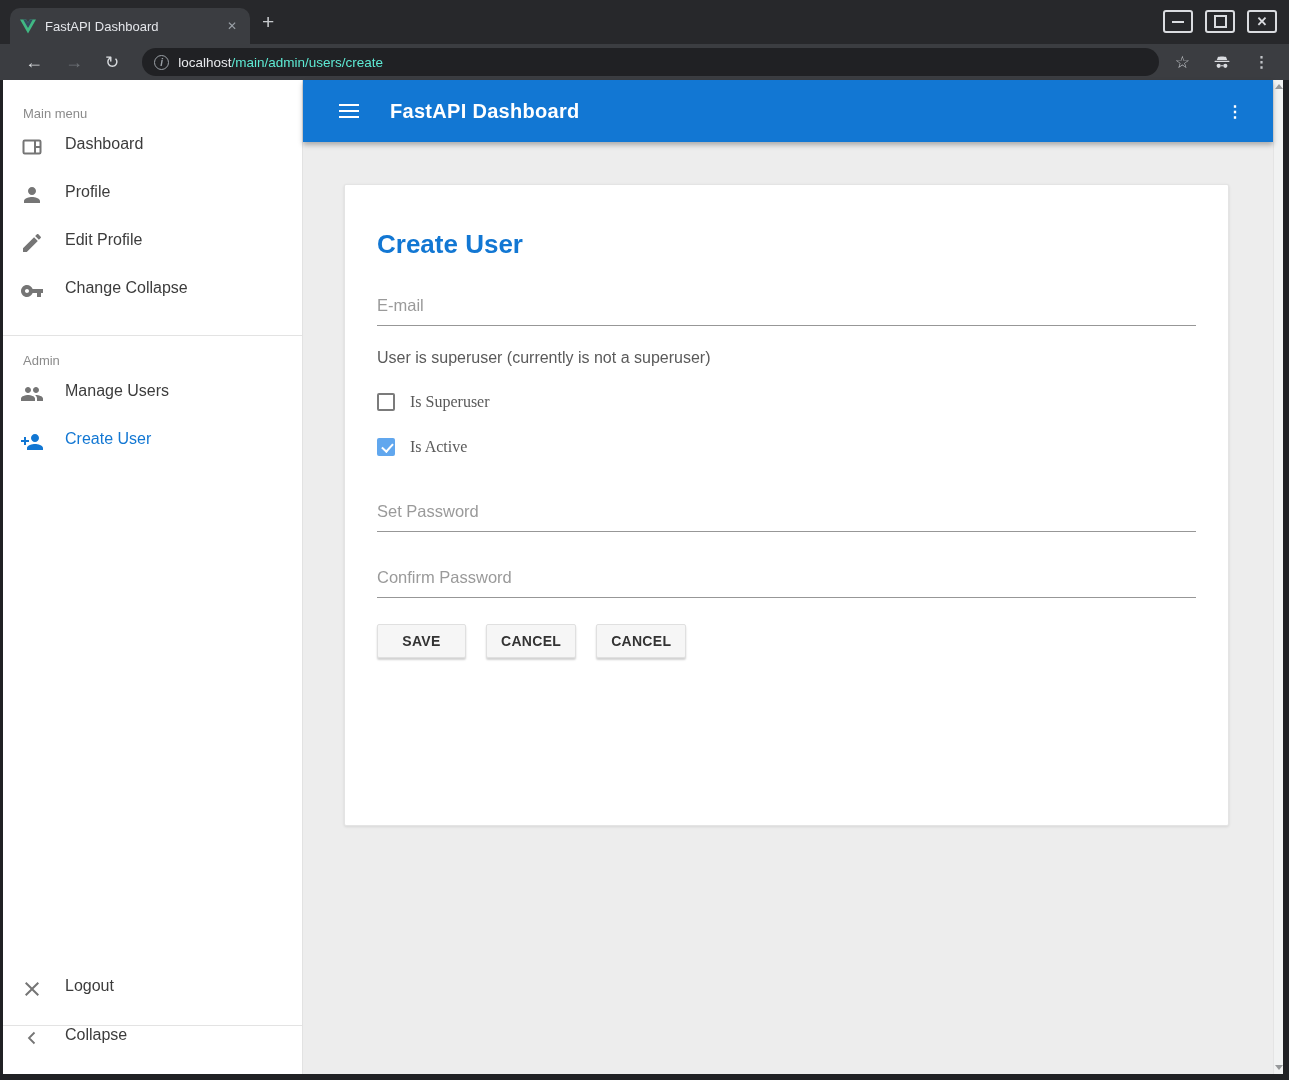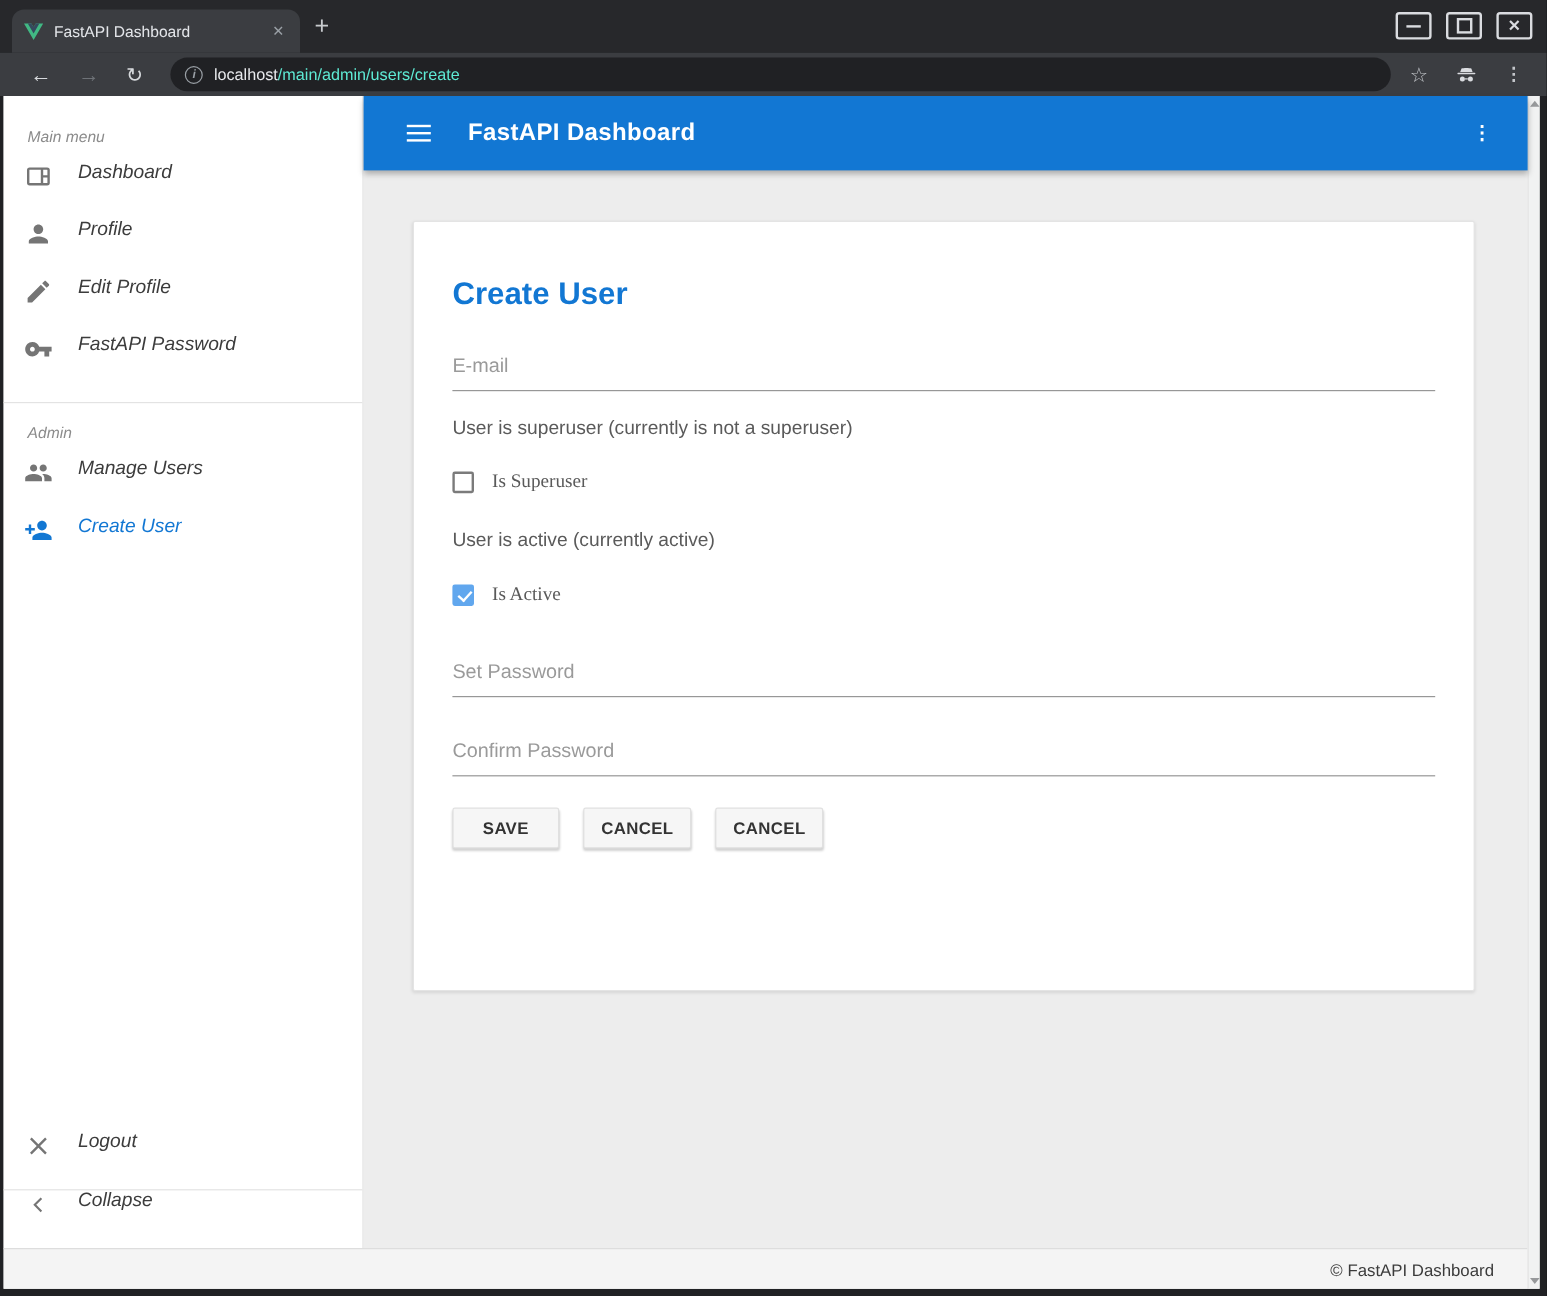--- a/index.html
+++ b/index.html
@@ -58,21 +58,21 @@
   .page {
     position:absolute; top:80px; left:3px; width:1280px; height:994px;
     background:#ededed; display:flex;
   }
   .page-left { width:1270px; display:flex; flex-direction:column; }
   .content-row { flex:1; display:flex; min-height:0; }
 
   
   .sidebar {
     width:300px; background:#fff; border-right:1px solid #e2e2e2;
-    display:flex; flex-direction:column;font-style:italic;
+    display:flex; flex-direction:column;
   }
   .group-label { margin:26px 0 14px 20px; font-size:13px; color:#8b8b8b; }
   .group-label.admin { margin-top:17px; }
   .side-item {
     height:48px; display:flex; align-items:flex-start; padding-left:17px;
     color:#3c3c3c; font-size:16px; cursor:default;
   }
   .side-item .ico { width:24px; height:24px; color:#757575; flex:0 0 auto; }
   .side-item .ico svg { display:block; }
   .side-item .lbl { margin-left:21px; }
@@ -236,21 +236,21 @@
             </span>
             <span class="lbl">Edit Profile</span>
           </div>
 
           <div class="side-item">
             <span class="ico">
               <svg viewBox="0 0 24 24" width="24" height="24" fill="currentColor">
                 <path d="M12.65 10C11.83 7.67 9.61 6 7 6c-3.31 0-6 2.69-6 6s2.69 6 6 6c2.61 0 4.83-1.67 5.65-4H17v4h4v-4h2v-4H12.65zM7 14c-1.1 0-2-.9-2-2s.9-2 2-2 2 .9 2 2-.9 2-2 2z"></path>
               </svg>
             </span>
-            <span class="lbl">FastAPI Password</span>
+            <span class="lbl">Change Collapse</span>
           </div>
 
           <div class="side-divider"></div>
           <div class="group-label admin">Admin</div>
 
           <div class="side-item">
             <span class="ico">
               <svg viewBox="0 0 24 24" width="24" height="24" fill="currentColor">
                 <path d="M16 11c1.66 0 2.99-1.34 2.99-3S17.66 5 16 5c-1.66 0-3 1.34-3 3s1.34 3 3 3zm-8 0c1.66 0 2.99-1.34 2.99-3S9.66 5 8 5C6.34 5 5 6.34 5 8s1.34 3 3 3zm0 2c-2.33 0-7 1.17-7 3.5V19h14v-2.5c0-2.33-4.67-3.5-7-3.5zm8 0c-.29 0-.62.02-.97.05 1.16.84 1.97 1.97 1.97 3.45V19h6v-2.5c0-2.33-4.67-3.5-7-3.5z"></path>
               </svg>
@@ -303,21 +303,20 @@
               <div class="field f-email">
                 <input type="text" placeholder="E-mail" style="">
               </div>
 
               <div class="hint hint-super">User is superuser (currently is not a superuser)</div>
               <div class="check-row">
                 <span class="checkbox unchecked"></span>
                 <span class="check-lbl">Is Superuser</span>
               </div>
 
-              <div class="hint hint-active">User is active (currently active)</div>
               <div class="check-row active-row">
                 <span class="checkbox checked"></span>
                 <span class="check-lbl">Is Active</span>
               </div>
 
               <div class="field f-setpw">
                 <input type="text" placeholder="Set Password" style="">
               </div>
 
               <div class="field f-confpw">
@@ -327,23 +326,20 @@
               <div class="btn-row">
                 <button class="btn">SAVE</button>
                 <button class="btn">CANCEL</button>
                 <button class="btn">CANCEL</button>
               </div>
             </section>
           </div>
         </div>
       </div>
 
-      <footer class="footer">
-        <span>© FastAPI Dashboard</span>
-      </footer>
     </div>
 
     <div class="scrollbar">
       <span class="sb-up"></span>
       <span class="sb-down"></span>
     </div>
   </div>
 
 </div>
 

